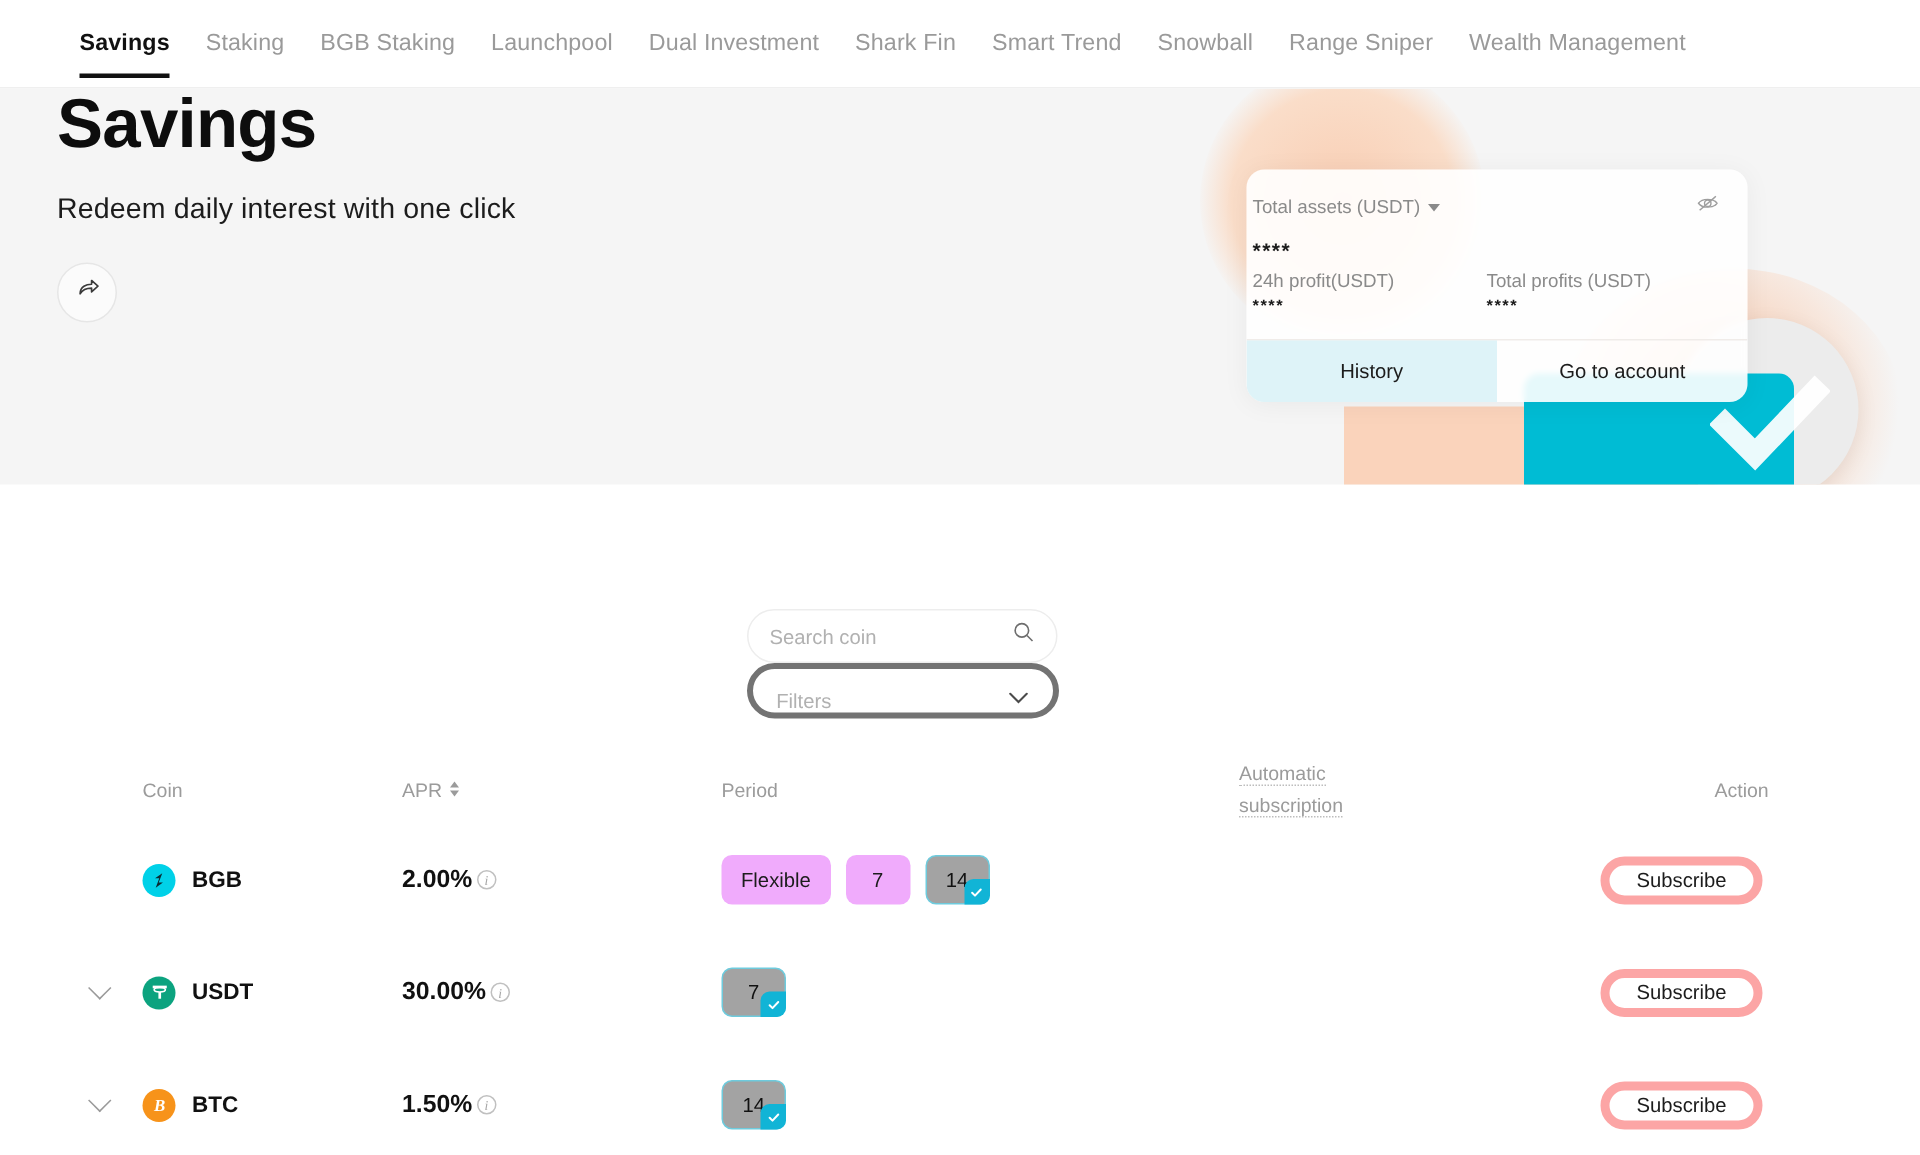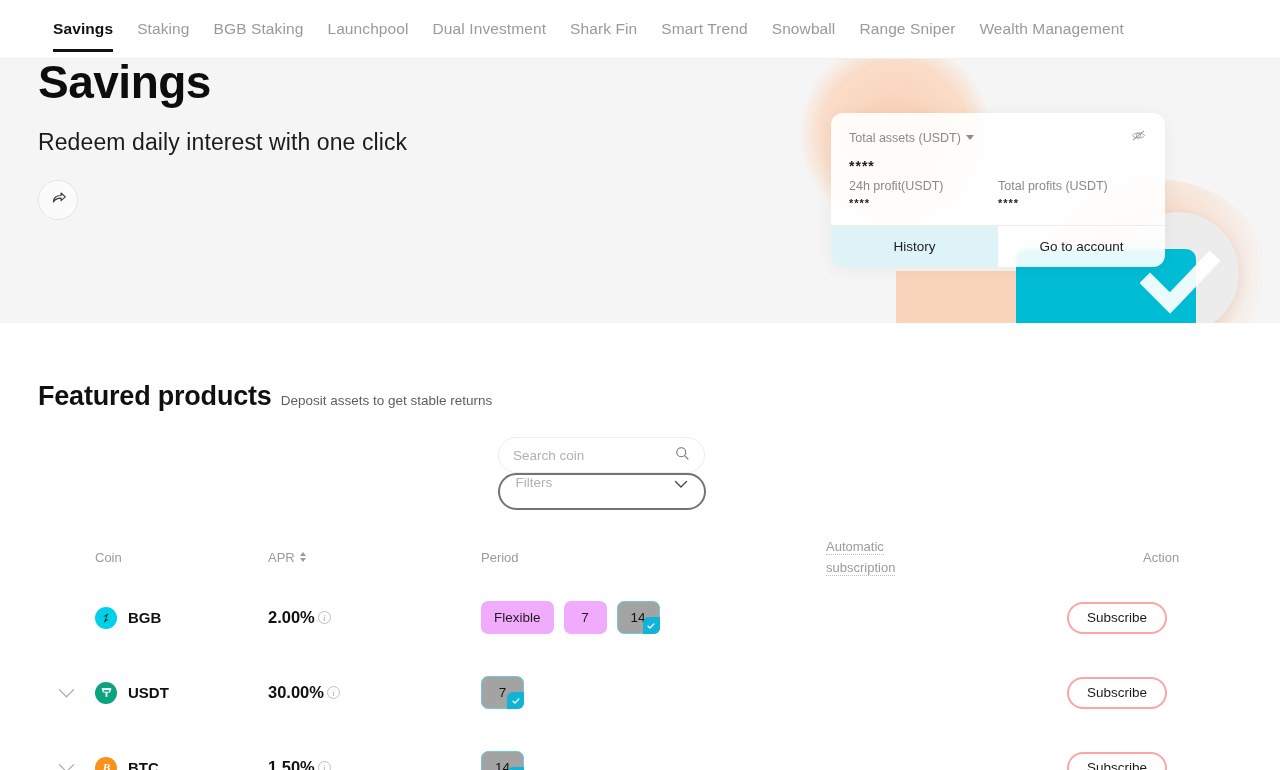--- a/index.html
+++ b/index.html
@@ -53,21 +53,21 @@
   .hero-title {
     font-size: 46px;
     font-weight: 700;
     letter-spacing: -0.5px;
     color: #0d0d0d;
     line-height: 1;
     padding-top: 0px;
   }
   .hero-sub {
     margin-top: 24px;
-    font-size: 23px;
+    font-size: 19px;
     color: #1c1c1c;
     letter-spacing: .1px;
   }
   .share-btn {
     margin-top: 24px;
     width: 40px; height: 40px;
     border-radius: 50%;
     background: #fbfbfb;
     border: 1px solid #e6e6e6;
     display: flex; align-items: center; justify-content: center;
@@ -118,21 +118,21 @@
     position: absolute;
     left: 831px; top: 54px;
     width: 334px;
     background: rgba(255,255,255,0.90);
     border-radius: 12px;
     box-shadow: 0 2px 18px rgba(0,0,0,.05);
     z-index: 10;
     overflow: hidden;
     backdrop-filter: blur(2px);
   }
-  .acct-body { padding: 14px 18px 16px 18px; }
+  .acct-body { padding: 14px 18px 16px 4px; }
   .acct-row1 { display: flex; align-items: center; justify-content: space-between; }
   .acct-label {
     font-size: 12.5px; color: #8a8a8a;
     display: flex; align-items: center; gap: 5px;
   }
   .caret-down {
     width: 0; height: 0;
     border-left: 4px solid transparent;
     border-right: 4px solid transparent;
     border-top: 5px solid #8a8a8a;
@@ -181,23 +181,23 @@
   }
   .search-input {
     border: none; outline: none; background: transparent;
     font-size: 13.5px; color: #1c1c1c;
     font-family: "Liberation Sans", sans-serif;
     width: 150px;
   }
   .search-input::placeholder { color: #b1b1b1; }
   .filters-box {
     width: 208px; height: 37px;
-    border: 2px solid #737373;
+    border: 4px solid #737373;
     border-radius: 19px;
-    display: flex; align-items: flex-start; justify-content: space-between;
+    display: flex; align-items: flex-end; justify-content: space-between;
     padding: 0 16px;
     cursor: pointer;
   }
   .filters-label { font-size: 13.5px; color: #b1b1b1; }
 
   
   .tbl { width: 100%; padding-left: 38px; padding-right: 0; margin-top: 24px; }
   .tr {
     display: flex; align-items: center;
     min-height: 75px;
@@ -254,21 +254,21 @@
     width: 17px; height: 17px;
     background: #11b4d6;
     border-radius: 6px 0 6px 0;
     display: flex; align-items: center; justify-content: center;
   }
 
   .sub-btn {
     height: 32px;
     padding: 0 18px;
     border-radius: 16px;
-    border: 2px solid #fca5a5;
+    border: 6px solid #fca5a5;
     background: #ffffff;
     font-size: 13.5px;
     color: #1c1c1c;
     font-family: "Liberation Sans", sans-serif;
     cursor: pointer;
     display: flex; align-items: center;
   }
 
   .chev {
     width: 11px; height: 11px;
@@ -364,24 +364,20 @@
       </div>
     </div>
     <div class="acct-foot">
       <div class="acct-foot-btn hist">History</div>
       <div class="acct-foot-btn">Go to account</div>
     </div>
   </div>
 </div>
 
 <div class="section">
-  <div class="sec-head">
-    <div class="sec-title">Featured products</div>
-    <div class="sec-sub">Deposit assets to get stable returns</div>
-  </div>
 
   <div class="controls">
     <div class="search-box">
       <input class="search-input" type="text" placeholder="Search coin" style="">
       <span>
         <svg width="15" height="15" viewBox="0 0 18 18">
           <circle cx="7.5" cy="7.5" r="5.4" fill="none" stroke="#6e6e6e" stroke-width="1.3"></circle>
           <line x1="11.6" y1="11.6" x2="16" y2="16" stroke="#6e6e6e" stroke-width="1.3"></line>
         </svg>
       </span>

